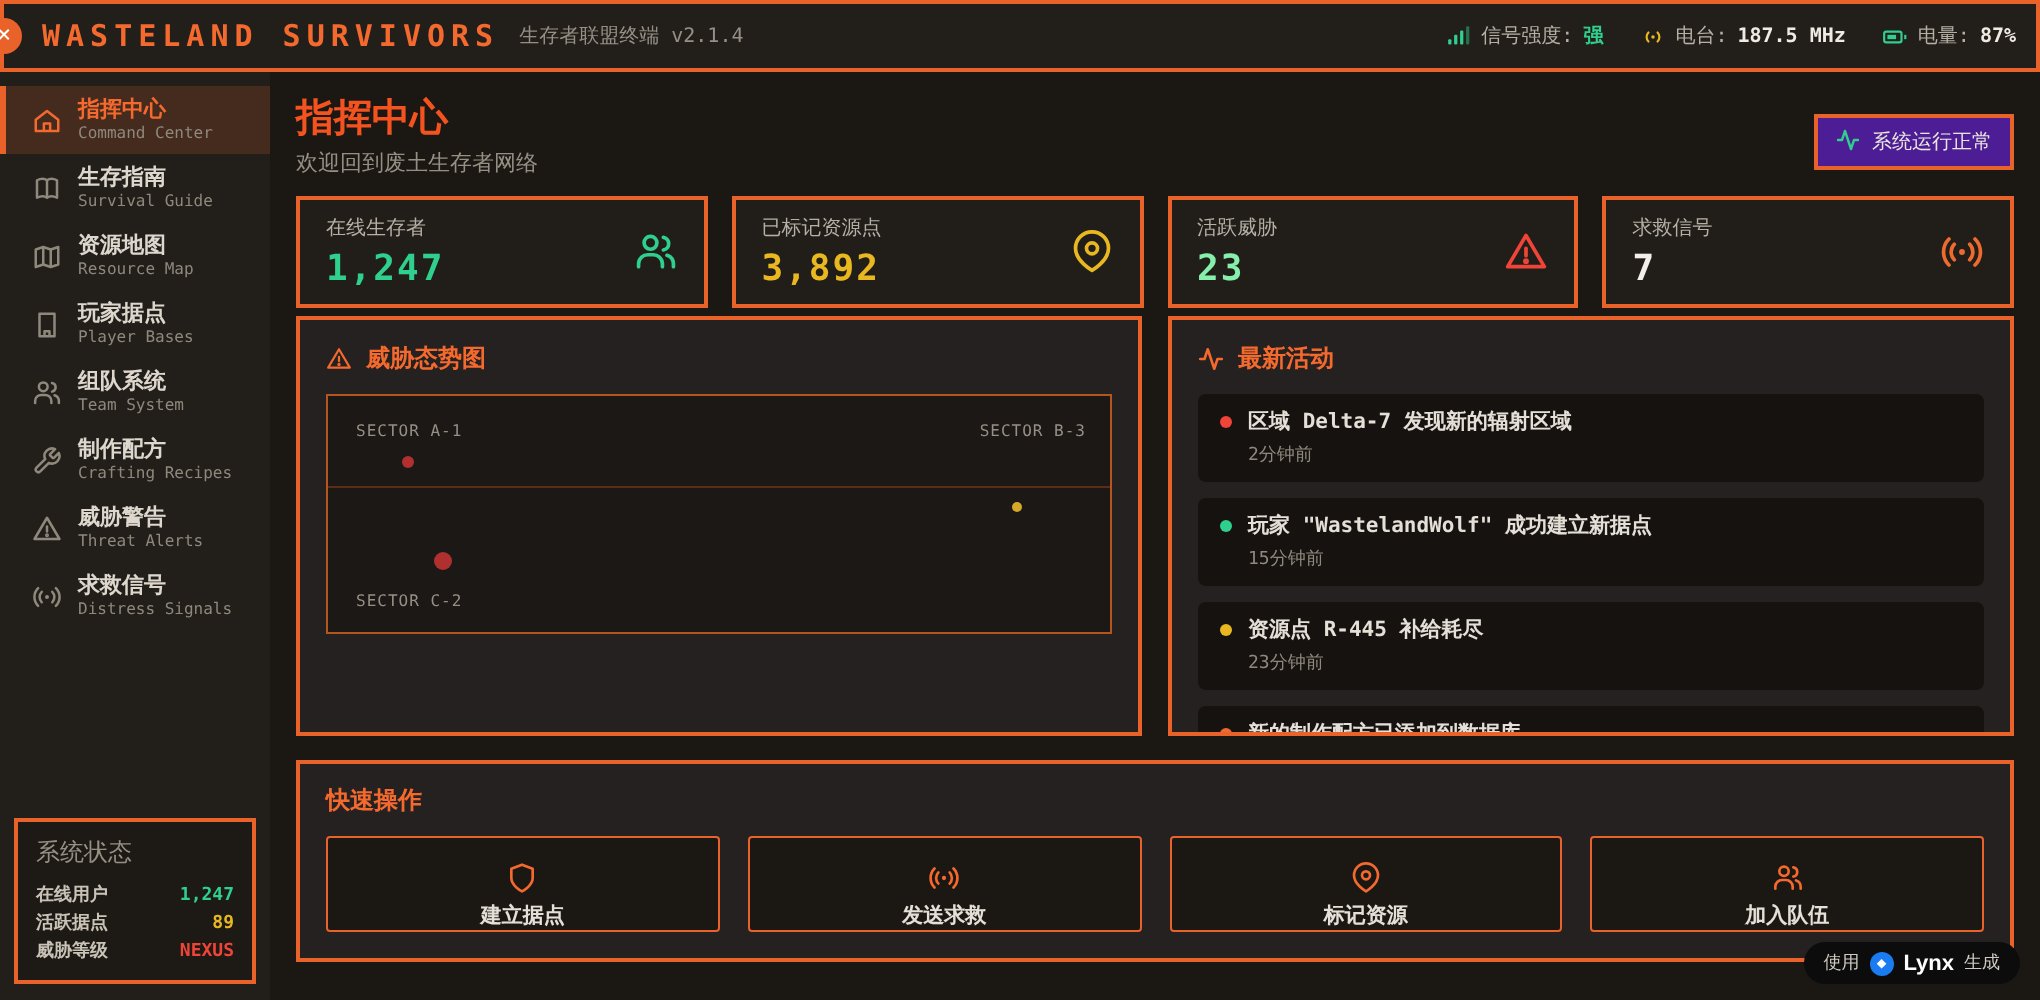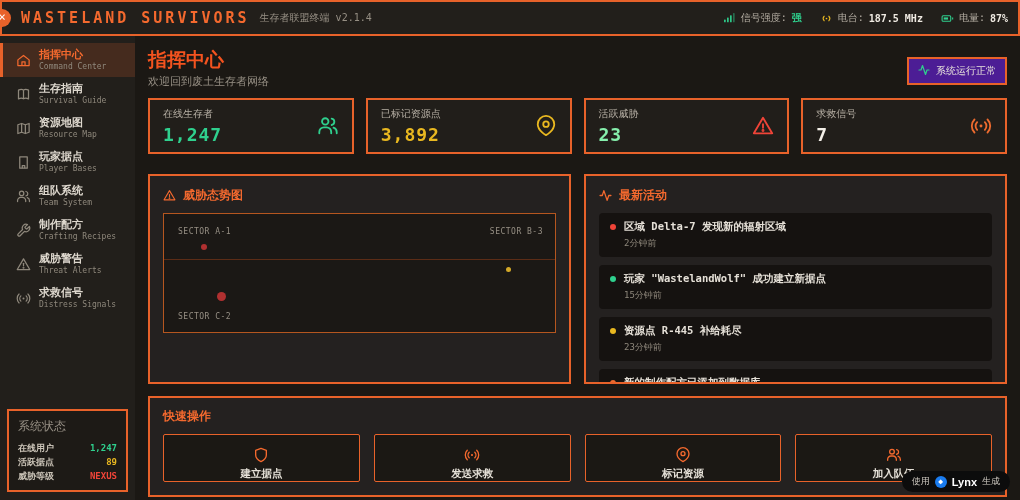--- a/index.html
+++ b/index.html
@@ -55,21 +55,21 @@
   .page-sub{ color:#968f84; font-size:11px; margin-top:3px; }
   .sysok-btn{ margin-left:auto; margin-top:10px; border:2px solid #e8622a; background:#4c1d95;
     color:#e9e4dc; font-size:10px; padding:5px 9px; display:flex; align-items:flex-start; gap:6px; cursor:pointer;}
   .sysok-btn svg{ width:12px; height:12px; color:#2fd08e; }
   .stats{ display:grid; grid-template-columns:repeat(4,1fr); gap:12px; }
   .stat-card{ border:2px solid #e8622a; background:#211e1a; height:56px;
     padding:8px 13px; display:flex; align-items:center; justify-content:space-between; }
   .stat-label{ font-size:10px; color:#b6afa4; margin-bottom:3px; }
   .stat-value{ font-size:18px; font-weight:bold; letter-spacing:1px; }
   .stat-card svg{ width:22px; height:22px; }
-  .panels{ display:grid; grid-template-columns:1fr 1fr; gap:13px; margin-top:20px; height:210px; }
+  .panels{ display:grid; grid-template-columns:1fr 1fr; gap:13px; margin-top:4px; height:210px; }
   .panel{ border:2px solid #e8622a; background:#242120; padding:11px 13px; overflow:hidden;}
   .panel-title{ display:flex; align-items:center; gap:7px; color:#f4692e;
     font-size:12px; font-weight:bold; margin-bottom:9px; }
   .panel-title svg{ width:13px; height:13px; }
   
   .map-box{ position:relative; border:1px solid #b5561f; background:#1b1815; height:120px; }
   .sector{ position:absolute; font-size:8px; color:#968f84; letter-spacing:.5px;}
   .sector.a{ top:13px; left:14px; } .sector.b{ top:13px; right:12px; } .sector.c{ bottom:11px; left:14px; }
   .map-line{ position:absolute; left:0; right:0; top:38%; height:1px; background:#5c2c16; }
   .map-dot{ position:absolute; border-radius:50%; }

